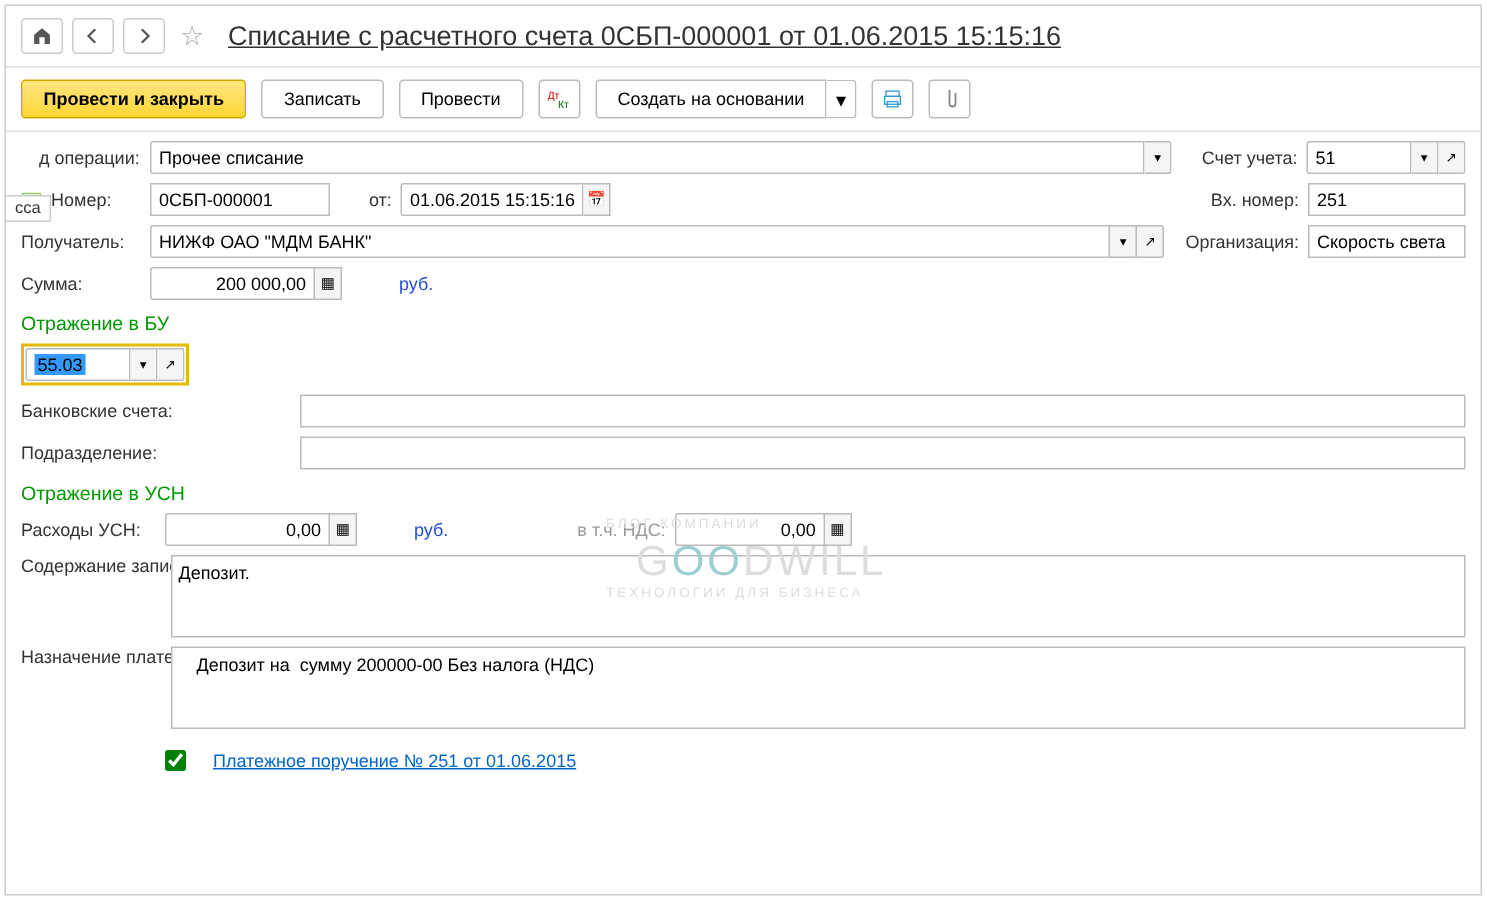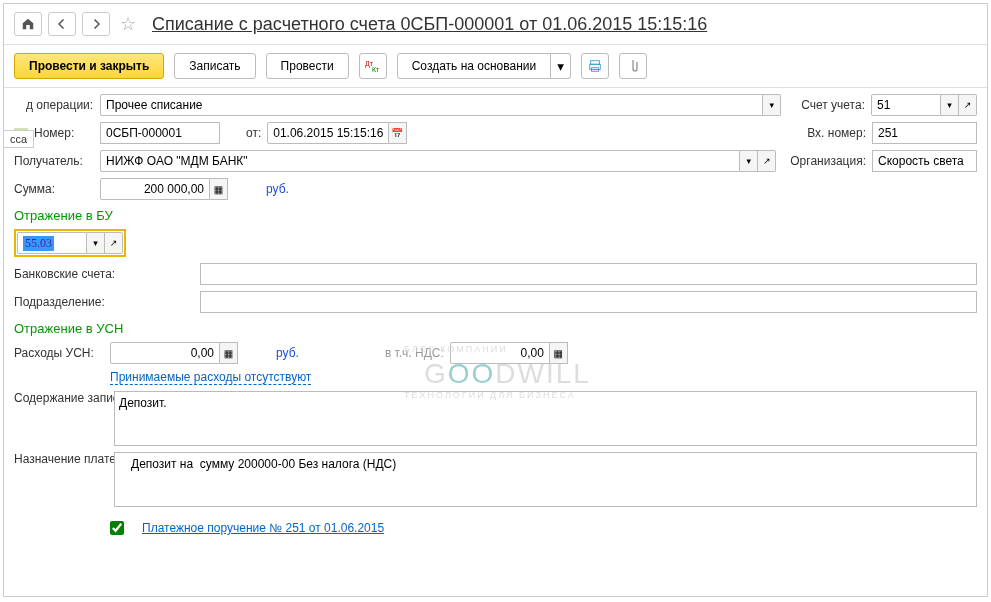--- a/index.html
+++ b/index.html
@@ -21,21 +21,21 @@
 .row { display: flex; align-items: center; margin-bottom: 6px; gap: 6px; }
 .label { color: #333; font-size: 12px; white-space: nowrap; }
 .input { border: 1px solid #bbb; background: #fff; padding: 3px 5px; font-size: 12px; height: 22px; }
 .input-combo { display: flex; }
 .input-combo .input { border-radius: 2px 0 0 2px; }
 .combo-btn { width: 18px; height: 22px; border: 1px solid #bbb; border-left: none; background: #f5f5f5; display: flex; align-items: center; justify-content: center; cursor: pointer; font-size: 9px; }
 .combo-btn:last-child { border-radius: 0 2px 2px 0; }
 .section-title { color: #090; font-size: 13px; margin: 8px 0 6px; }
 .highlight-field { border: 2px solid #e6b800; padding: 1px; display: inline-flex; }
 .highlight-field .input { background: #fff; }
-.selected-text { background: #3399ff; color: #4c1d95; padding: 0 2px; font-family: Liberation Serif, serif; }
+.selected-text { background: #3399ff; color: #000000; padding: 0 2px; }
 .textarea { border: 1px solid #bbb; padding: 4px; font-size: 12px; resize: none; font-family: Arial; }
 .checkbox { width: 14px; height: 14px; accent-color: green; }
 .link { color: #0066cc; text-decoration: underline; cursor: pointer; }
 .currency { color: #1d4ed8; margin-left: 4px; padding-left: 28px; }
 .cal-icon { width: 18px; height: 22px; border: 1px solid #bbb; border-left: none; background: #f5f5f5; display: flex; align-items: center; justify-content: center; font-size: 10px; cursor: pointer; }
 .watermark { position: absolute; top: 270px; left: 420px; color: #ddd; font-size: 28px; letter-spacing: 2px; pointer-events: none; z-index: 0; }
 .watermark .w2 { color: #9ecfcf; }
 .watermark-sub { position: absolute; font-size: 9px; color: #ddd; text-align: left; width: 200px; }
 .row-grid { display: grid; grid-template-columns: 90px 1fr; gap: 10px; align-items: start; margin-bottom: 6px; }
 svg { display: block; }
@@ -181,24 +181,20 @@
         <button class="cal-icon">▦</button>
       </div>
       <span class="currency">руб.</span>
       <span class="label" style="margin-left:80px; color:#999">в т.ч. НДС:</span>
       <div class="input-combo">
         <input class="input" style="width: 100px; text-align: right;" value="0,00">
         <button class="cal-icon">▦</button>
       </div>
     </div>
 
-    <div class="row">
-      <span style="width:90px"></span>
-      <span class="link" style="text-decoration:none; border-bottom:1px dashed #0066cc">Принимаемые расходы отсутствуют</span>
-    </div>
 
     <div class="row-grid">
       <span class="label">Содержание записи КУДиР:</span>
       <textarea class="textarea" style="width: 100%; height: 55px;">Депозит.</textarea>
     </div>
 
     <div class="row-grid">
       <span class="label">Назначение платежа:</span>
       <textarea class="textarea" style="width: 100%; height: 55px; padding-left: 16px;">Депозит на  сумму 200000-00 Без налога (НДС)</textarea>
     </div>

